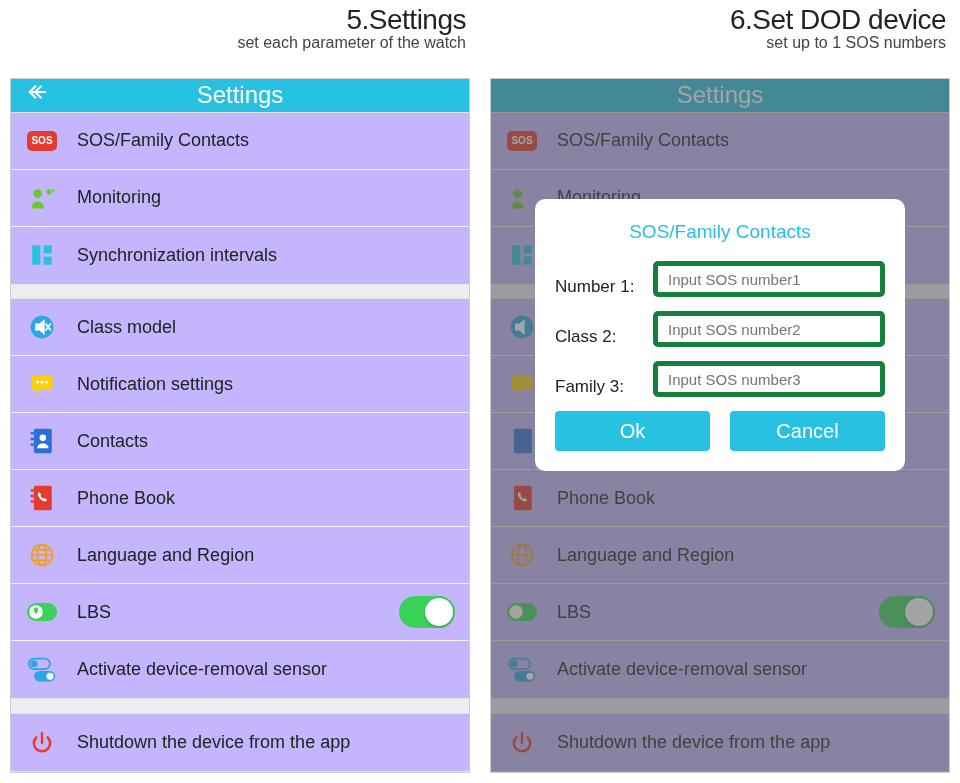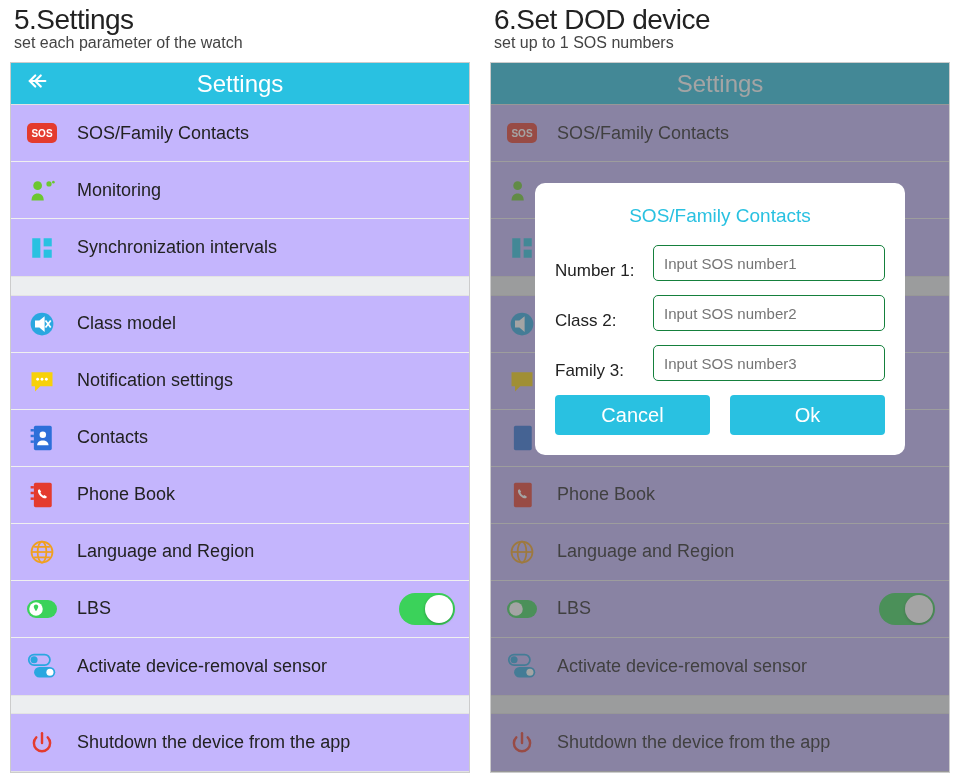--- a/index.html
+++ b/index.html
@@ -13,21 +13,22 @@
     gap: 20px;
     padding: 0 10px 10px 10px;
   }
   .col {
     flex: 1;
     display: flex;
     flex-direction: column;
     position: relative;
   }
   .col-header {
-    padding: 4px 4px 10px 4px;
+    padding: 4px 4px 26px 4px;
+    text-align: right;
   }
   .col-title {
     font-size: 28px;
     font-weight: 300;
     color: #222;
     letter-spacing: -0.5px;
   }
   .col-sub {
     font-size: 16px;
     font-weight: 300;
@@ -156,21 +157,21 @@
     margin-bottom: 14px;
   }
   .field-label {
     width: 98px;
     font-size: 17px;
     color: #222;
   }
   .field-input {
     flex: 1;
     height: 36px;
-    border: 1px solid #15803d;
+    border: 5px solid #15803d;
     border-radius: 5px;
     padding: 0 10px;
     font-size: 15px;
     color: #0f172a;
   }
   .modal-buttons {
     display: flex;
     gap: 20px;
     margin-top: 8px;
   }
@@ -471,19 +472,19 @@
         </div>
         <div class="field-row">
           <div class="field-label">Class 2:</div>
           <input class="field-input" placeholder="Input SOS number2" style="">
         </div>
         <div class="field-row">
           <div class="field-label">Family 3:</div>
           <input class="field-input" placeholder="Input SOS number3" style="">
         </div>
         <div class="modal-buttons">
+          <button class="modal-btn">Ok</button>
           <button class="modal-btn">Cancel</button>
-          <button class="modal-btn">Ok</button>
         </div>
       </div>
     </div>
   </div>
 </div>
 
 </body></html>

